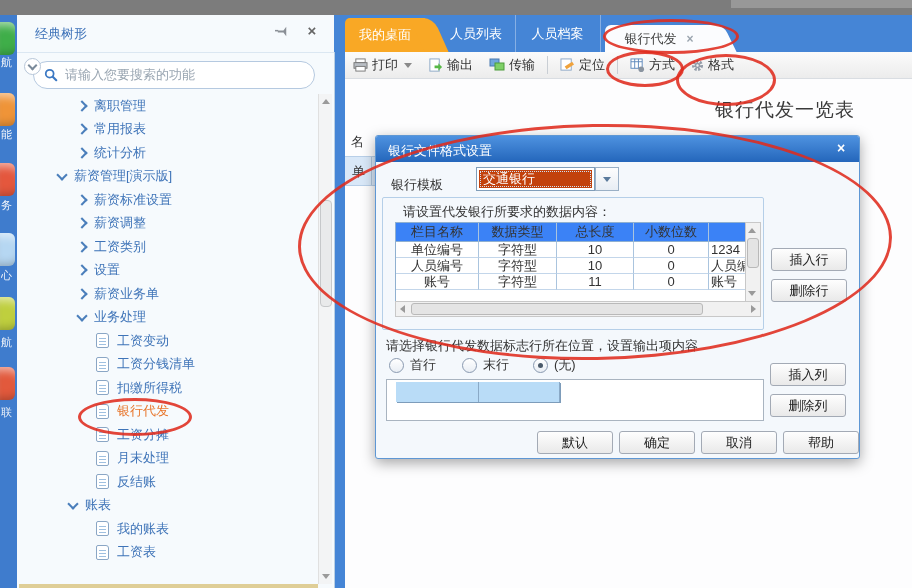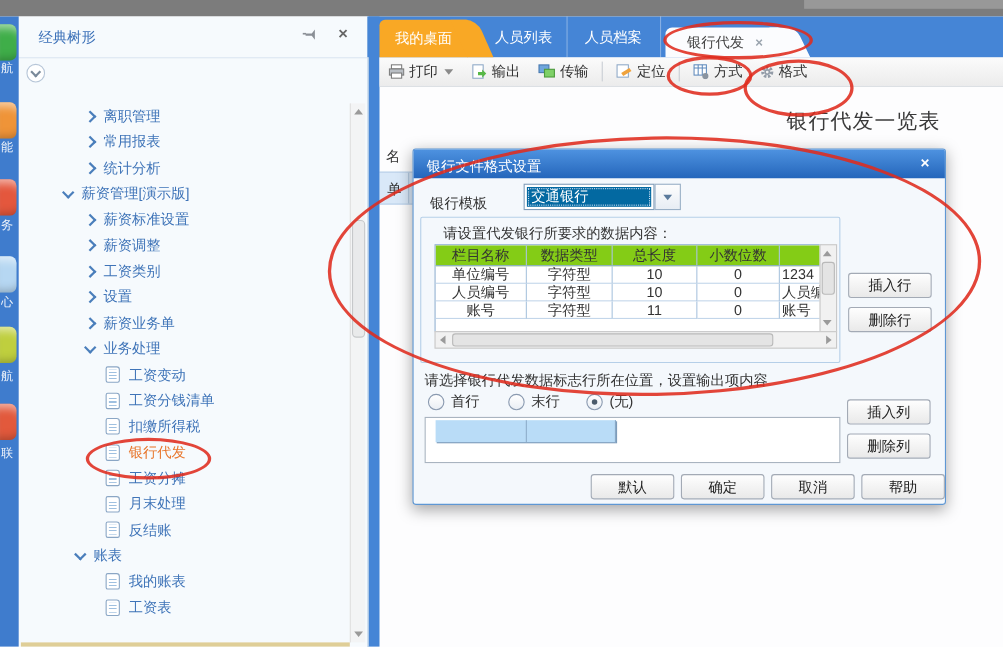--- a/index.html
+++ b/index.html
@@ -94,31 +94,31 @@
 
   
   #dialog{left:375px;top:135px;width:483px;height:322px;background:#f4f8fc;border:1px solid #5e97d4;
           border-radius:3px;box-shadow:0 4px 14px rgba(0,0,0,.35);z-index:20;}
   #dlg-titlebar{position:absolute;left:0;top:0;width:100%;height:26px;
           background:linear-gradient(#4e92e0,#2466bb);border-radius:2px 2px 0 0;}
   #dlg-title{position:absolute;left:12px;top:6px;color:#fff;font-size:13px;}
   #dlg-close{position:absolute;right:10px;top:4px;color:#fff;font-weight:bold;font-size:14px;width:16px;text-align:center;}
   #lbl-template{position:absolute;left:15px;top:40px;}
   #combo{position:absolute;left:100px;top:31px;width:117px;height:22px;background:#fff;border:1px solid #7f9db9;}
-  #combo-sel{position:absolute;left:2px;top:2px;right:2px;bottom:2px;background:#0369a1;color:#fff;
+  #combo-sel{position:absolute;left:2px;top:2px;right:2px;bottom:2px;background:#c2410c;color:#fff;
              padding-left:4px;line-height:18px;outline:1px dotted #cfe0f4;outline-offset:-2px;white-space:nowrap;overflow:hidden;}
   #combo-arrow{position:absolute;left:219px;top:31px;width:22px;height:22px;background:linear-gradient(#fdfdfd,#e7edf4);
              border:1px solid #9ab0c6;display:flex;align-items:center;justify-content:center;}
   #combo-arrow .tri{width:0;height:0;border-left:4px solid transparent;border-right:4px solid transparent;border-top:5px solid #5a7a9c;}
 
   #group1{position:absolute;left:6px;top:61px;width:380px;height:131px;border:1px solid #b5cfe8;border-radius:2px;}
   #hint1{position:absolute;left:8px;top:5px;margin-left:12px;}
   #dtable{position:absolute;left:12px;top:24px;width:350px;height:78px;border:1px solid #8fb0d0;overflow:hidden;background:#fff;}
   .drow{display:flex;height:16px;}
-  .drow.hdr{height:19px;background:#84cc16;}
+  .drow.hdr{height:19px;background:#3b82f6;}
   .dcell{border-right:1px solid #aac4de;border-bottom:1px solid #c3d6ea;display:flex;align-items:center;
          justify-content:center;overflow:hidden;white-space:nowrap;flex:none;}
   .drow.hdr .dcell{border-bottom:1px solid #8fb0d0;}
   .c0{width:82px;} .c1{width:77px;} .c2{width:76px;} .c3{width:74px;}
   .c4{width:39px;justify-content:flex-start;padding-left:2px;border-right:none;}
   #vscroll{position:absolute;left:362px;top:24px;width:14px;height:78px;background:#f1f1f1;border:1px solid #c8c8c8;}
   #vthumb{position:absolute;left:1px;top:15px;width:10px;height:28px;background:#e4e4e4;border:1px solid #b9b9b9;border-radius:3px;}
   #hscroll{position:absolute;left:12px;top:103px;width:364px;height:14px;background:#f1f1f1;border:1px solid #c8c8c8;}
   .sb-left{position:absolute;left:4px;top:3px;width:0;height:0;border-top:4px solid transparent;border-bottom:4px solid transparent;border-right:5px solid #9a9a9a;}
   .sb-right{position:absolute;right:4px;top:3px;width:0;height:0;border-top:4px solid transparent;border-bottom:4px solid transparent;border-left:5px solid #9a9a9a;}
@@ -183,20 +183,27 @@
   <div id="panel-header">
     <div id="panel-title">经典树形</div>
     <div id="pin-btn">
       <svg width="15" height="15" viewBox="0 0 16 16">
           <path d="M3 7 h6 l3 -4 v10 l-3 -4 H3 z" fill="#8a8f96"></path>
           <rect x="0" y="6.3" width="3.4" height="1.6" fill="#8a8f96"></rect>
         </svg>
     </div>
     <div id="panel-close">×</div>
   </div>
+  <div id="searchbox">
+    <svg width="14" height="14" viewBox="0 0 16 16">
+        <circle cx="6.5" cy="6.5" r="4.5" fill="none" stroke="#3b78c3" stroke-width="2"></circle>
+        <line x1="10" y1="10" x2="14" y2="14" stroke="#3b78c3" stroke-width="2.4" stroke-linecap="round"></line>
+      </svg>
+    <span class="ph">请输入您要搜索的功能</span>
+  </div>
 
   <div id="tree">
     <div class="trow l2">
         <span class="chev r"></span>
         <span class="tlabel">离职管理</span>
       </div>
     <div class="trow l2">
         <span class="chev r"></span>
         <span class="tlabel">常用报表</span>
       </div>

